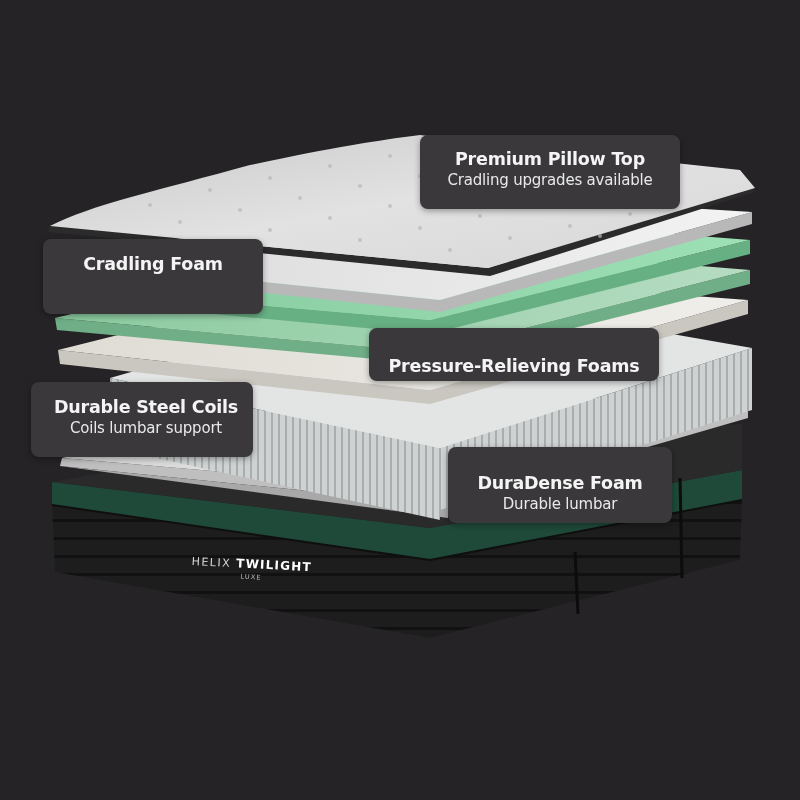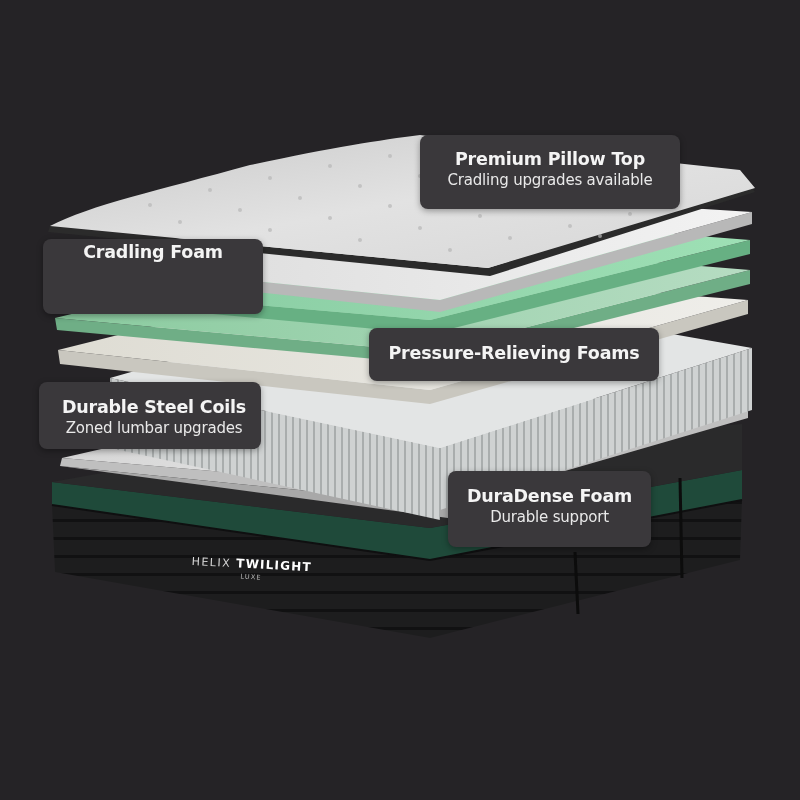--- a/index.html
+++ b/index.html
@@ -153,31 +153,31 @@
   <div class="brand" style="left:192px; top:554px;">
     <div class="name"><span>HELIX</span> <b>TWILIGHT</b></div>
     <div class="line">LUXE</div>
   </div>
 
   <div class="callout" style="left:420px; top:135px; width:260px; height:74px; padding-top:13px;">
     <div class="title">Premium Pillow Top</div>
     <div class="sub">Cradling upgrades available</div>
   </div>
 
-  <div class="callout" style="left:43px; top:239px; width:220px; height:75px; padding-top:2px;">
+  <div class="callout" style="left:43px; top:239px; width:220px; height:75px; padding-top:14px;">
     <div class="title">Cradling Foam</div>
   </div>
 
-  <div class="callout" style="left:369px; top:328px; width:290px; height:53px; padding-top:14px;">
+  <div class="callout" style="left:369px; top:328px; width:290px; height:53px; padding-top:27px;">
     <div class="title">Pressure-Relieving Foams</div>
   </div>
 
-  <div class="callout" style="left:39px; top:382px; width:222px; height:67px; padding-top:14px;padding-left:8px;">
+  <div class="callout" style="left:31px; top:382px; width:222px; height:75px; padding-top:14px;padding-left:8px;">
     <div class="title">Durable Steel Coils</div>
-    <div class="sub">Zoned lumbar upgrades</div>
+    <div class="sub">Coils lumbar support</div>
   </div>
 
-  <div class="callout" style="left:448px; top:471px; width:203px; height:76px; padding-top:14px;">
+  <div class="callout" style="left:448px; top:447px; width:224px; height:76px; padding-top:25px;">
     <div class="title">DuraDense Foam</div>
-    <div class="sub">Durable support</div>
+    <div class="sub">Durable lumbar</div>
   </div>
 
 </div>
 
 </body></html>

